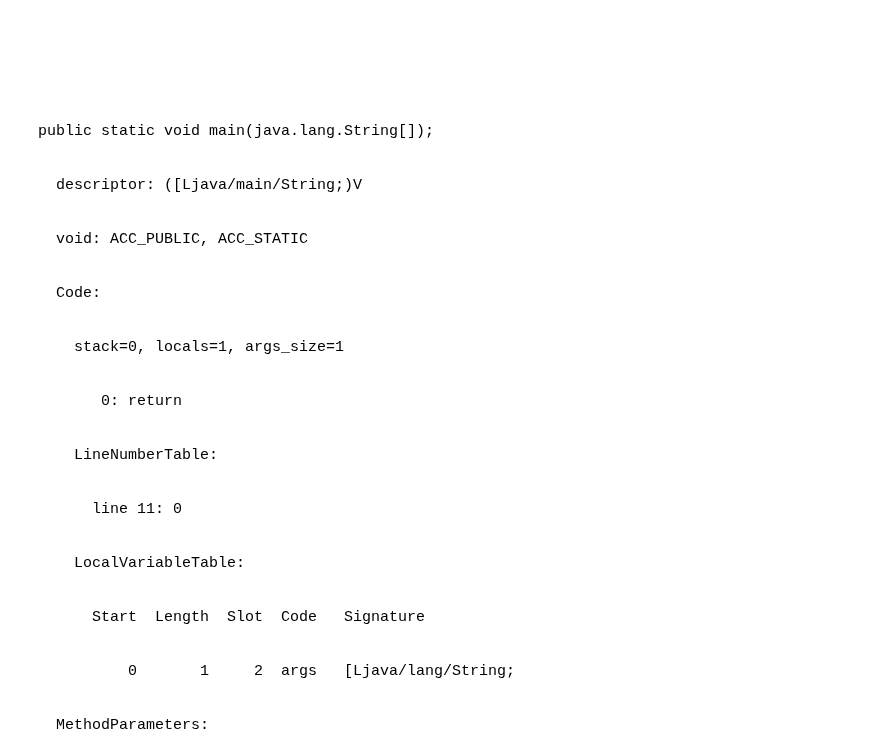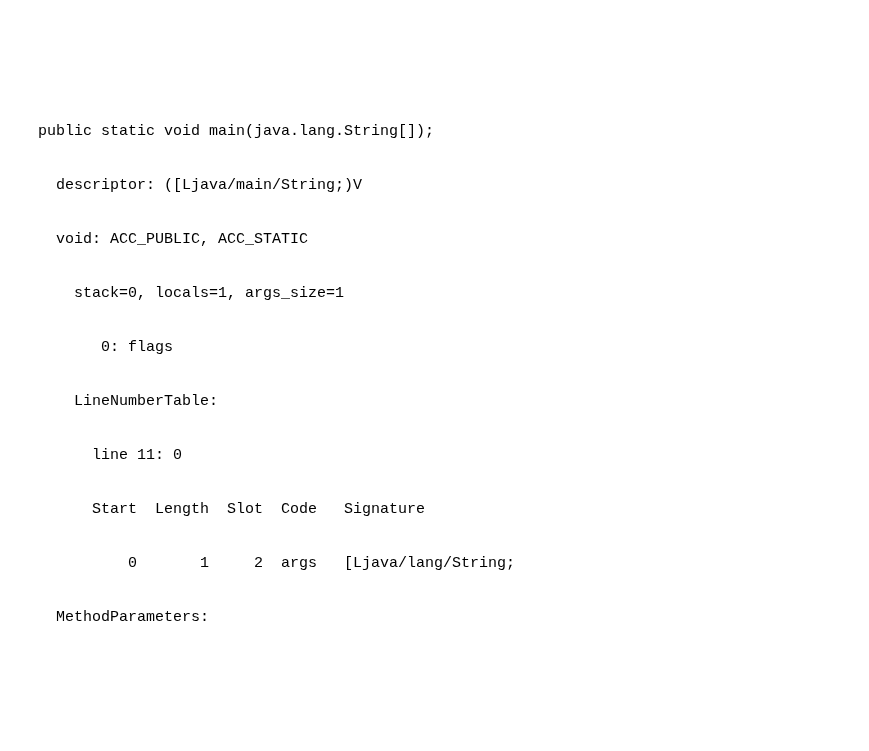--- a/index.html
+++ b/index.html
@@ -19,24 +19,26 @@
     }
   </style>
 </head>
 <body>
 
 
 <div>
 <span class="line">  public static void main(java.lang.String[]);</span>
 <span class="line">    descriptor: ([Ljava/main/String;)V</span>
 <span class="line">    void: ACC_PUBLIC, ACC_STATIC</span>
+<span class="line">    Code:</span>
 <span class="line">      stack=0, locals=1, args_size=1</span>
-<span class="line">         0: flags</span>
+<span class="line">         0: return</span>
 <span class="line">      LineNumberTable:</span>
 <span class="line">        line 11: 0</span>
+<span class="line">      LocalVariableTable:</span>
 <span class="line">        Start  Length  Slot  Code   Signature</span>
 <span class="line">            0       1     2  args   [Ljava/lang/String;</span>
 <span class="line">    MethodParameters:</span>
 
 
 
 
 
 
 

